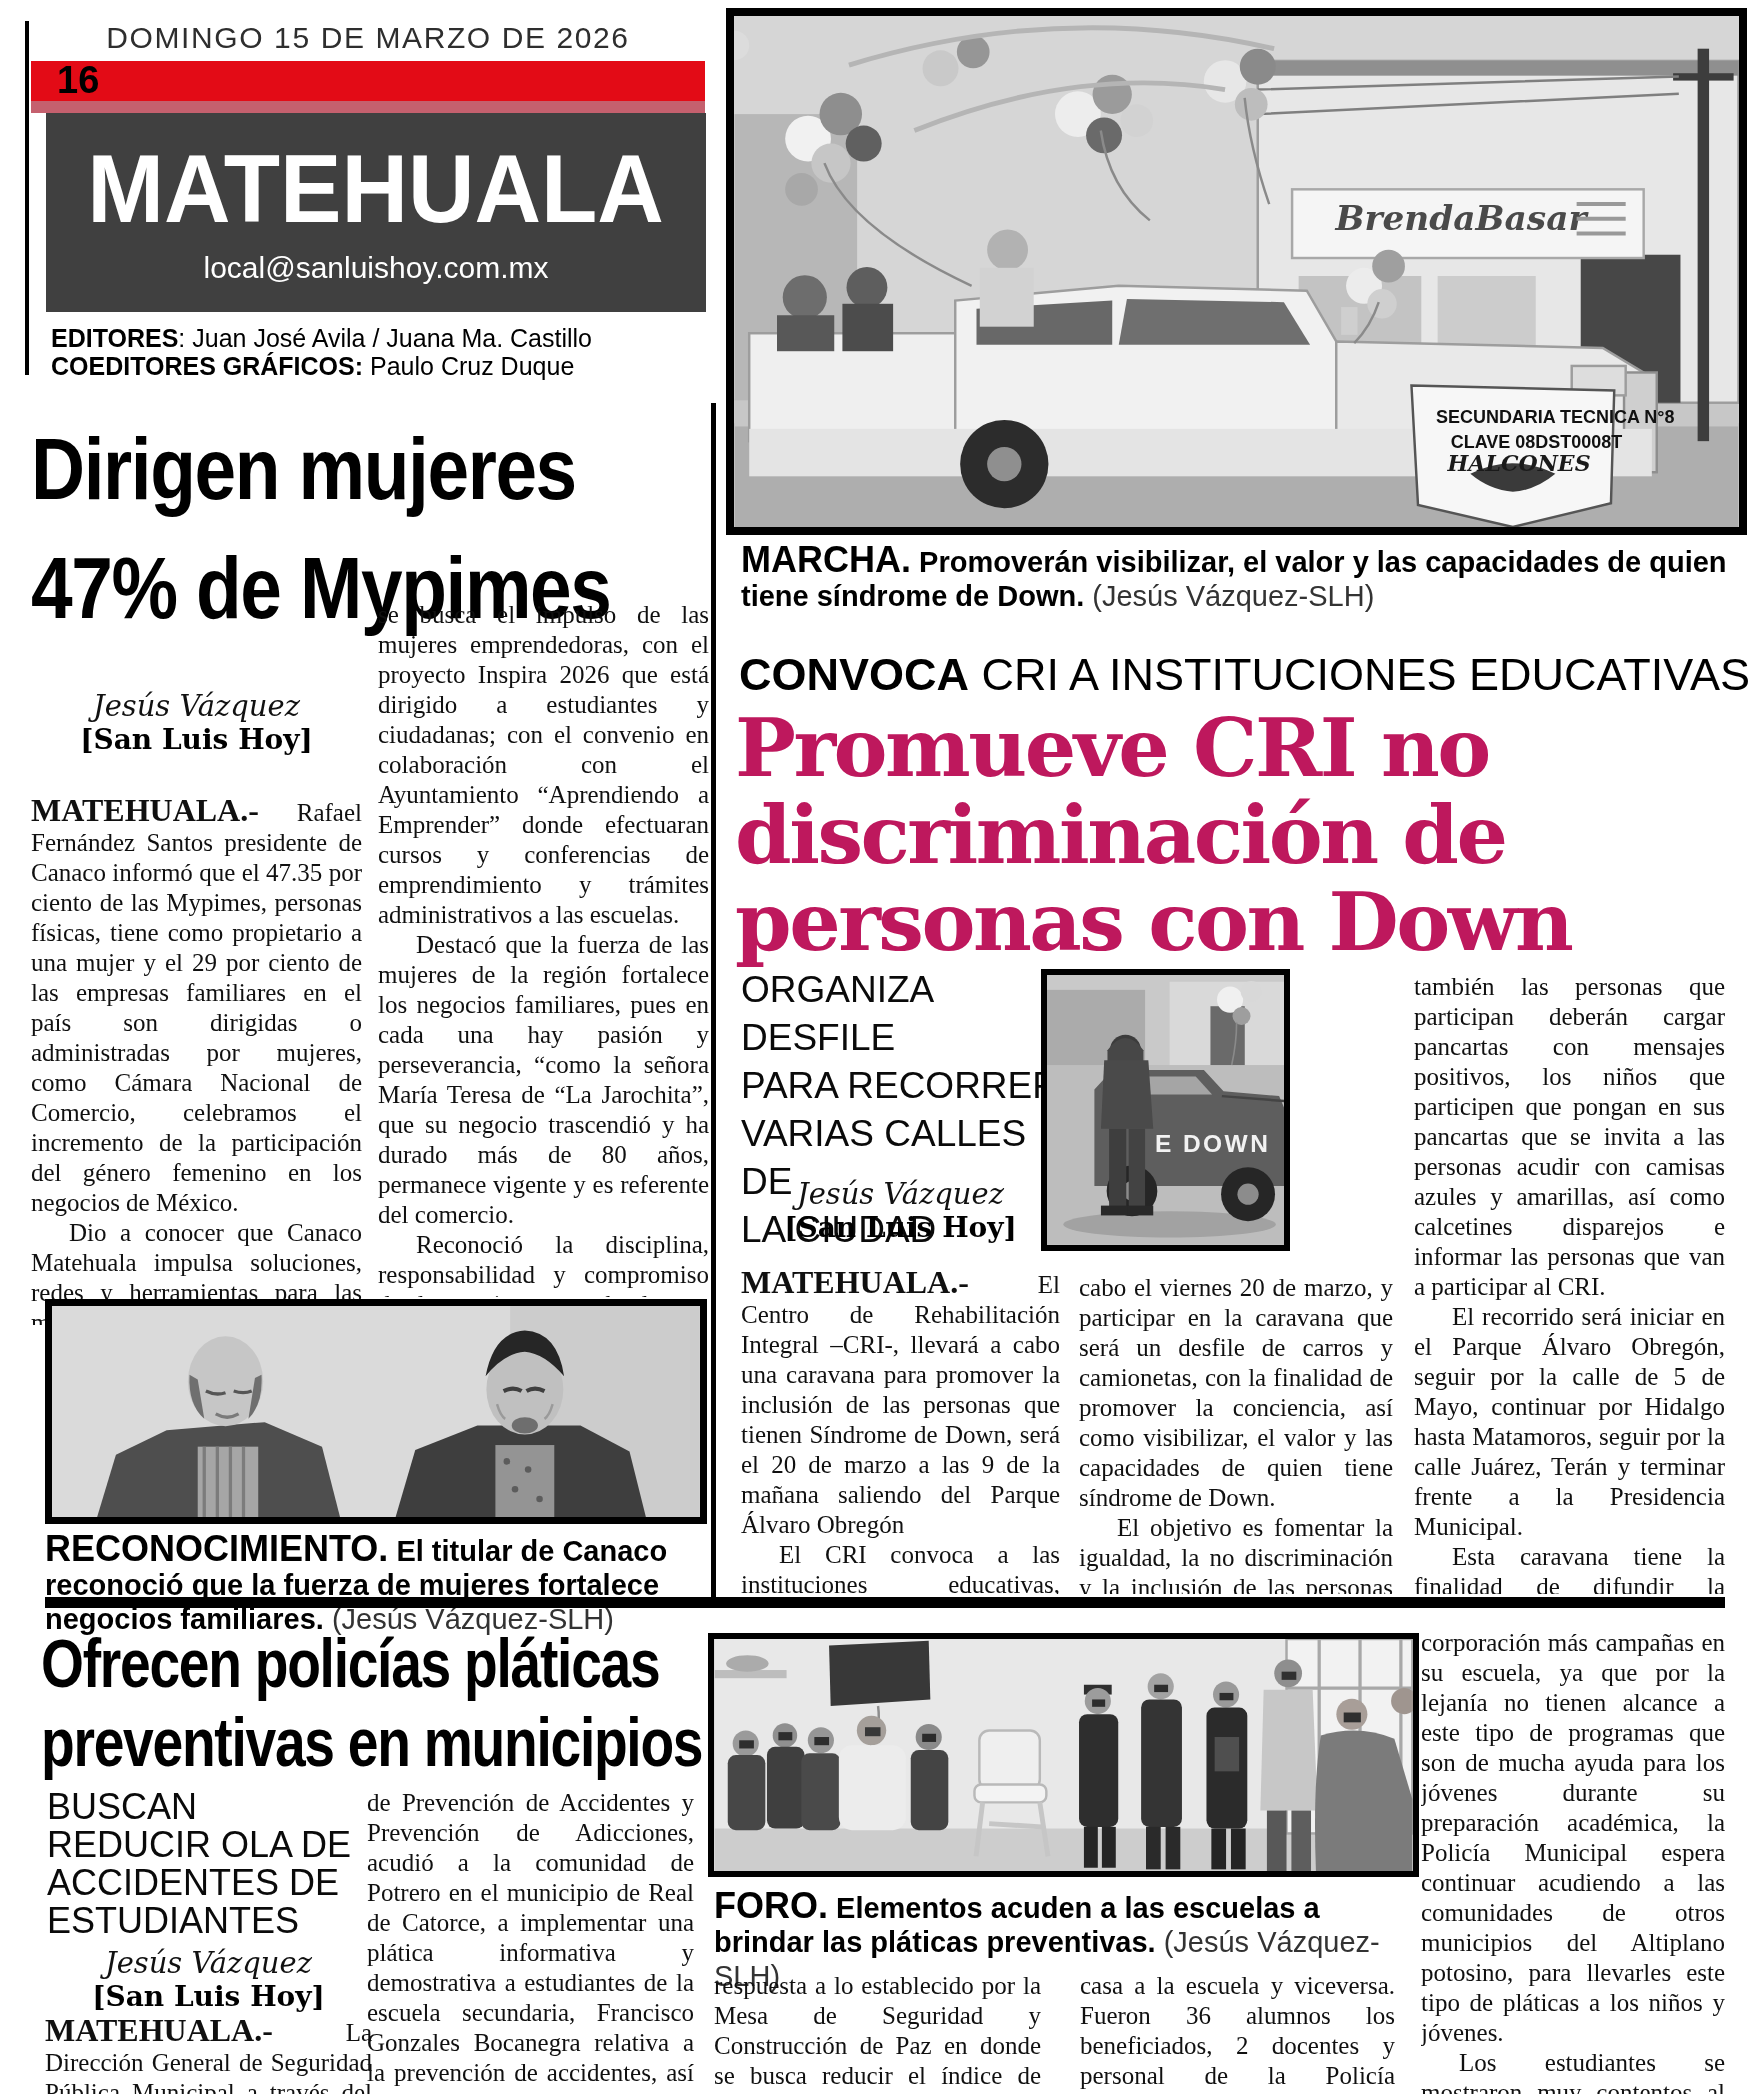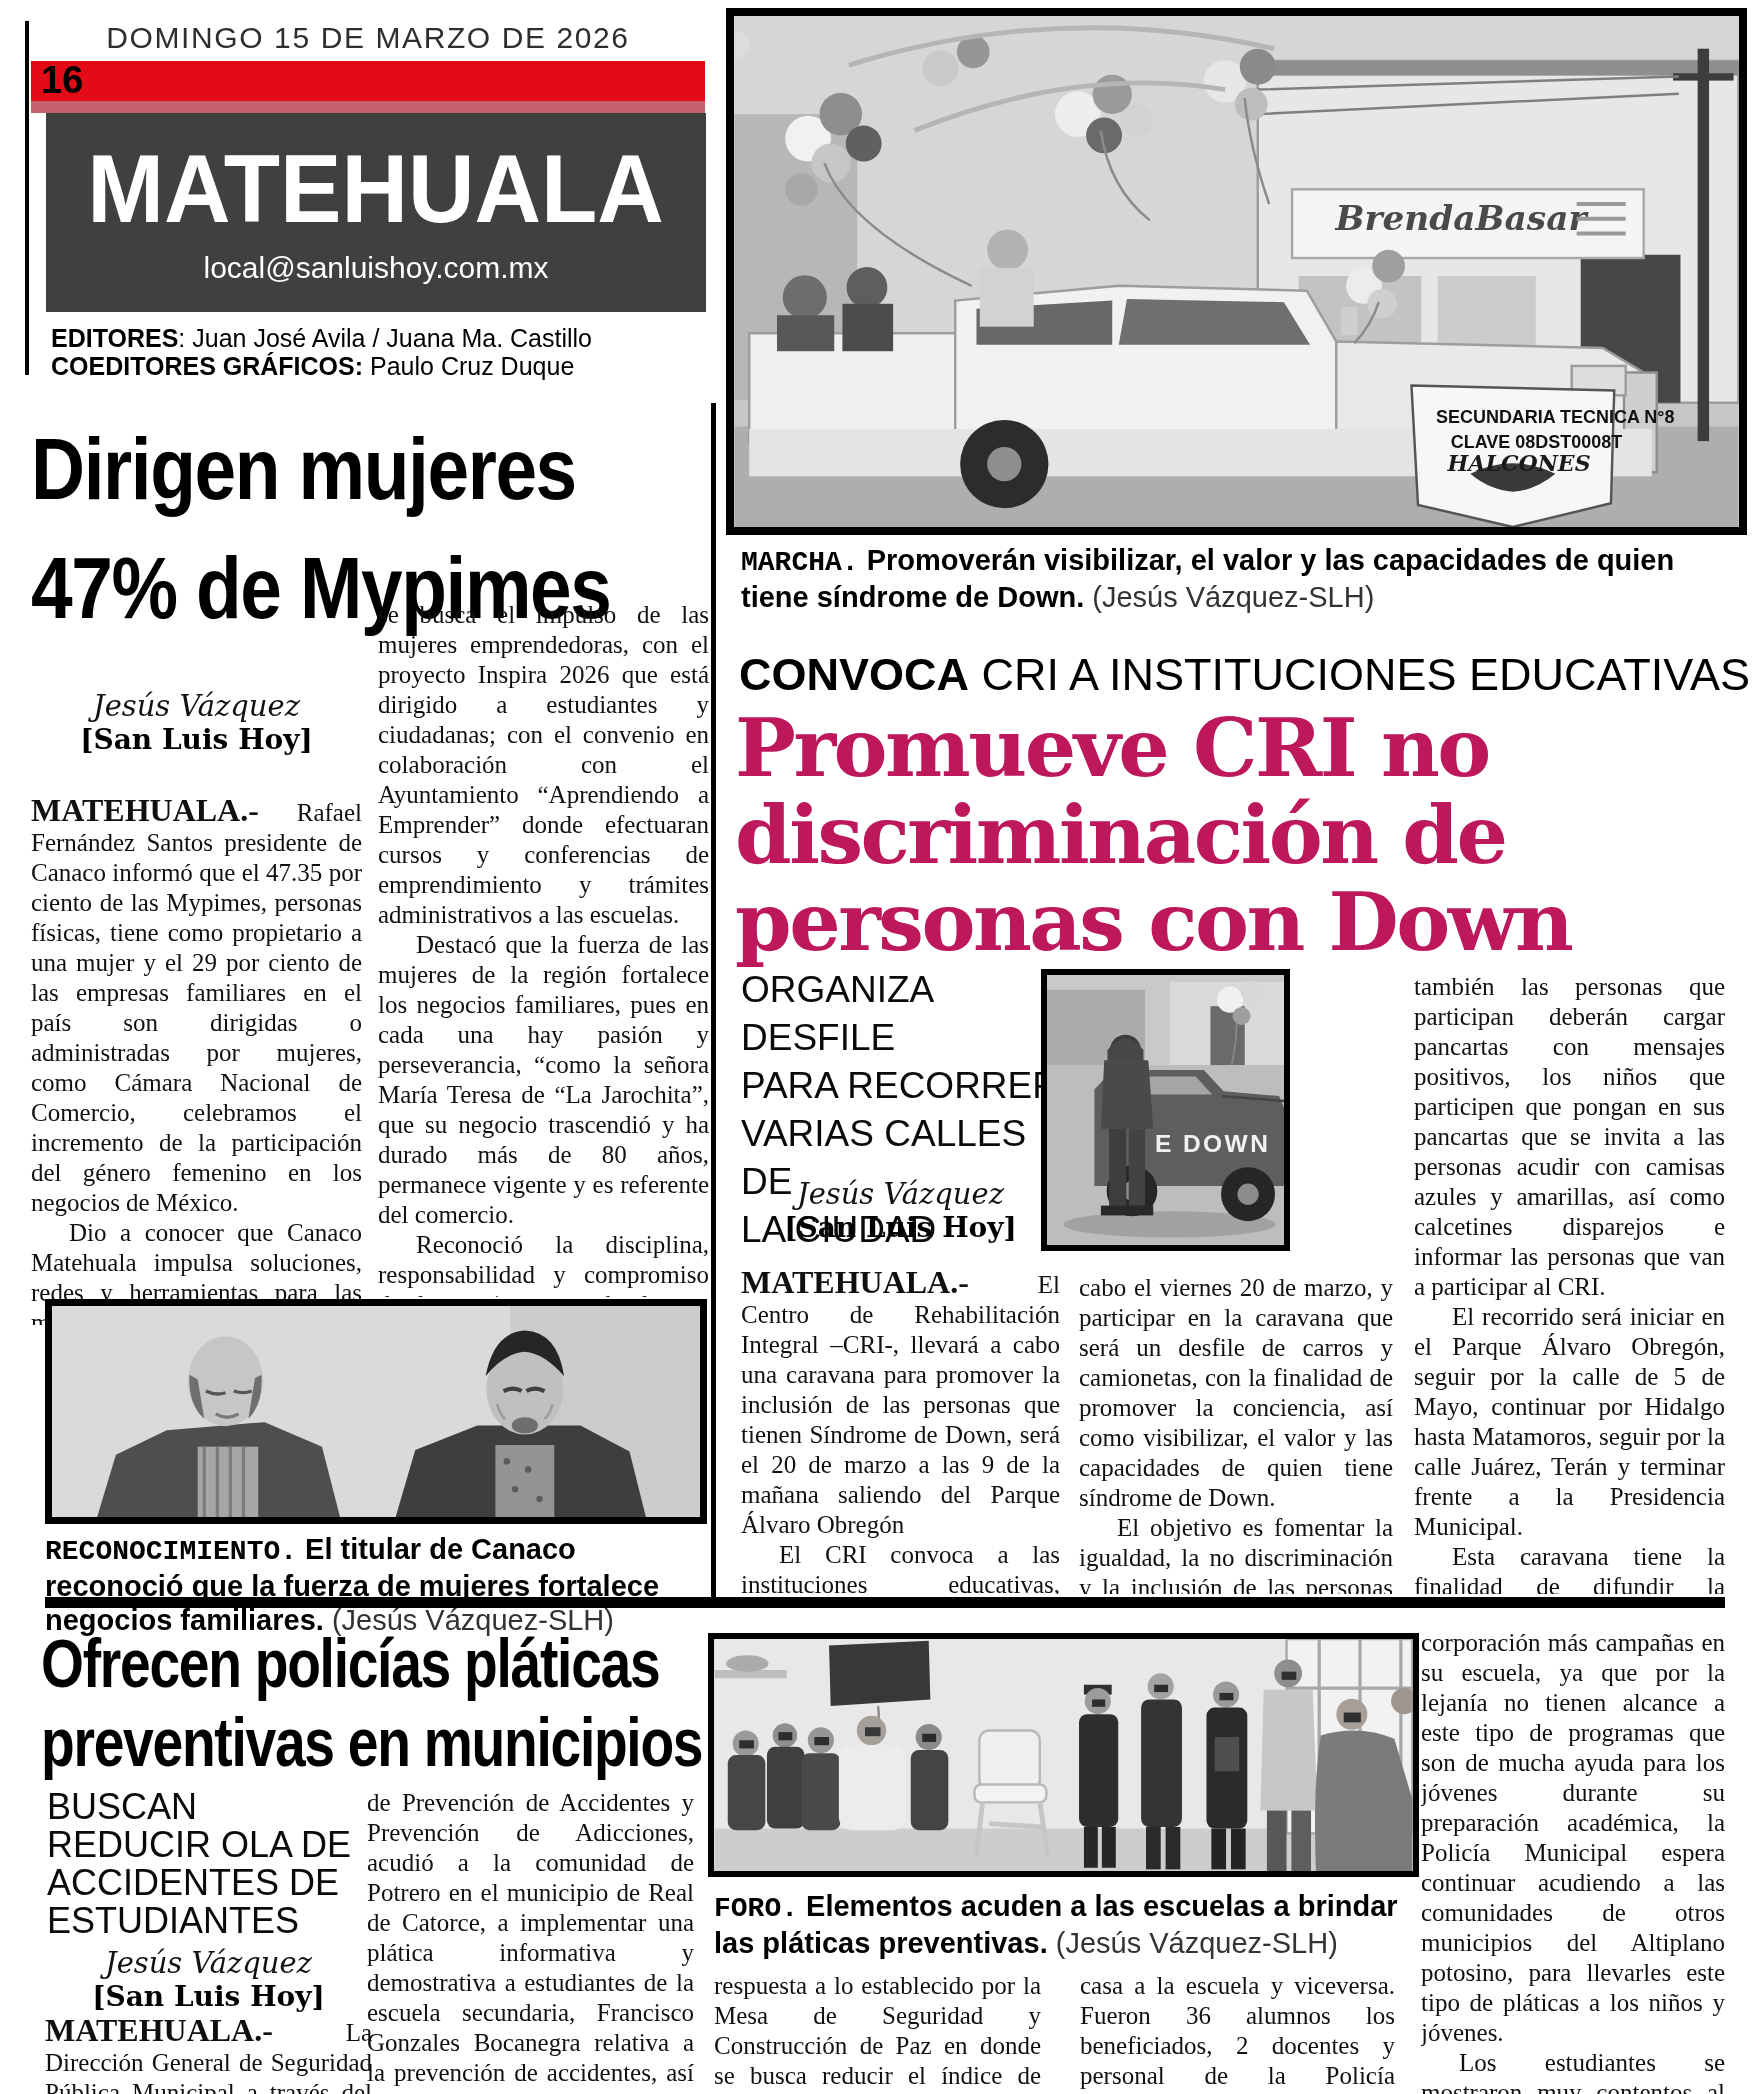--- a/index.html
+++ b/index.html
@@ -3,21 +3,21 @@
 <meta charset="utf-8">
 <style>
   html,body{margin:0;padding:0;background:#e9e9e9;}
   #page{position:relative;width:1753px;height:2095px;background:#ffffff;overflow:hidden;
         font-family:"Liberation Serif",serif;color:#0d0d0d;}
   
   .vrule{position:absolute;background:#000;}
   #date{position:absolute;left:31px;top:21px;width:674px;text-align:center;
         font:500 30px "Liberation Sans",sans-serif;color:#2e2e2e;letter-spacing:1.6px;}
   #redbar{position:absolute;left:31px;top:61px;width:674px;height:41px;}
-  #pageno{position:absolute;left:10px;top:-1.6px;font:bold 38px "Liberation Sans",sans-serif;color:#000;}
+  #pageno{position:absolute;left:26px;top:-1.6px;font:bold 38px "Liberation Sans",sans-serif;color:#000;}
   #paper-name{position:absolute;left:0;top:4.9px;width:100%;text-align:center;
         font:bold 29px "Liberation Sans",sans-serif;color:#fff;letter-spacing:1.6px;}
   #rosestrip{position:absolute;left:31px;top:101px;width:674px;height:11.5px;}
   #bluebox{position:absolute;left:46px;top:113px;width:660px;height:199px;
         display:flex;flex-direction:column;align-items:center;justify-content:center;}
   #section-title{font:bold 97px/97px "Liberation Sans",sans-serif;color:#fff;letter-spacing:0px;
         transform:scaleX(.95);}
   #email{font:400 30px "Liberation Sans",sans-serif;color:#fff;margin-top:14.7px;}
   .edline{position:absolute;left:51px;font:400 25px "Liberation Sans",sans-serif;color:#000;}
   .edline b{font-weight:800;}
@@ -35,21 +35,21 @@
   .by-paper{font:bold 28px "DejaVu Serif",serif;color:#000;}
   
   .col{position:absolute;text-align:justify;font:25px/30px "Liberation Serif",serif;color:#101010;overflow:hidden;}
   .col p{margin:0;}
   .col p.ind{text-indent:38px;}
   .lead{font-family:Liberation Serif, serif;font-weight:bold;font-size:32px;}
   
   .photo{position:absolute;border:7.4px solid #000;background:#d8d8d8;overflow:hidden;}
   .photo svg{display:block;}
   .cap{position:absolute;font:700 29px/34px "Liberation Sans",sans-serif;color:#000;}
-  .cap .tag{font-family:Liberation Mono, monospace;font-weight:800;font-size:28px;}
+  .cap .tag{font-family:Liberation Sans, sans-serif;font-weight:800;font-size:36px;}
   .cap .credit{font-weight:400;color:#333;}
   .hrule{position:absolute;background:#000;}
 </style>
 </head>
 <body>
 
 <div id="page">
 
   <div class="vrule" style="left:24.5px;top:20.5px;width:4.9px;height:354px;"></div>
   <div id="date">DOMINGO 15 DE MARZO DE 2026</div>

